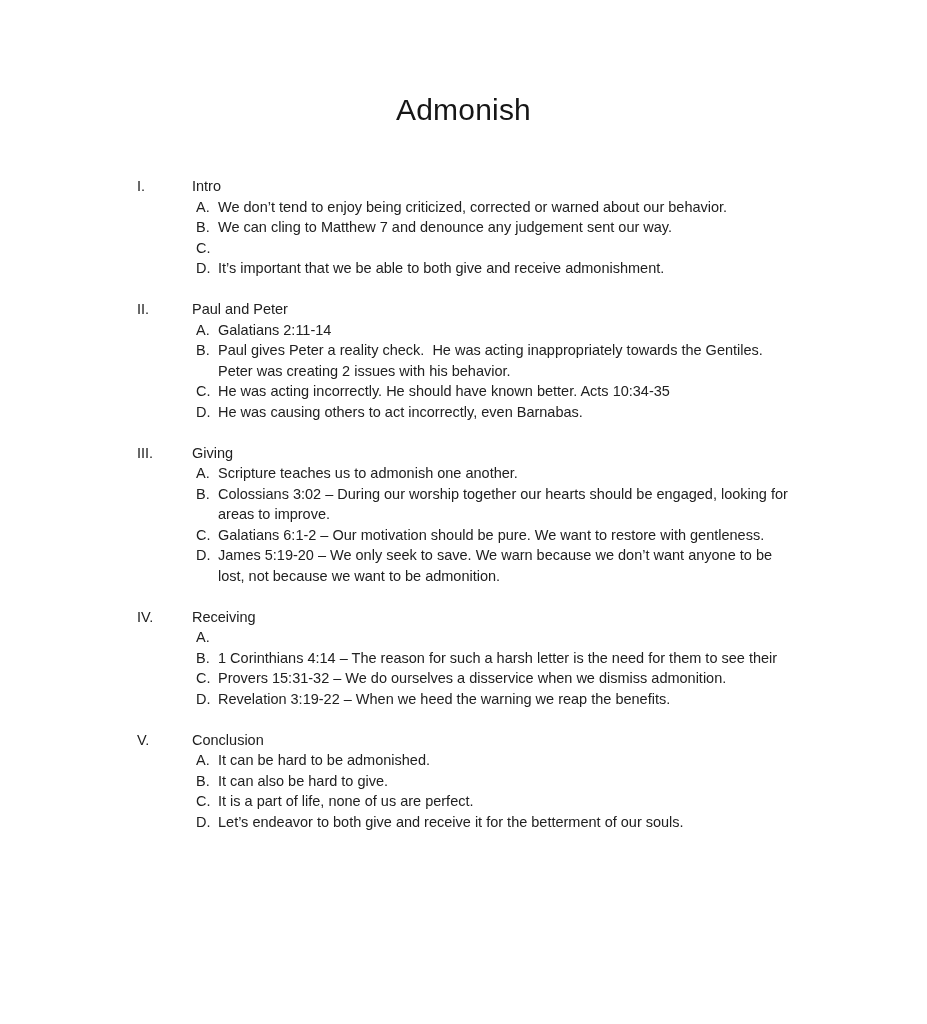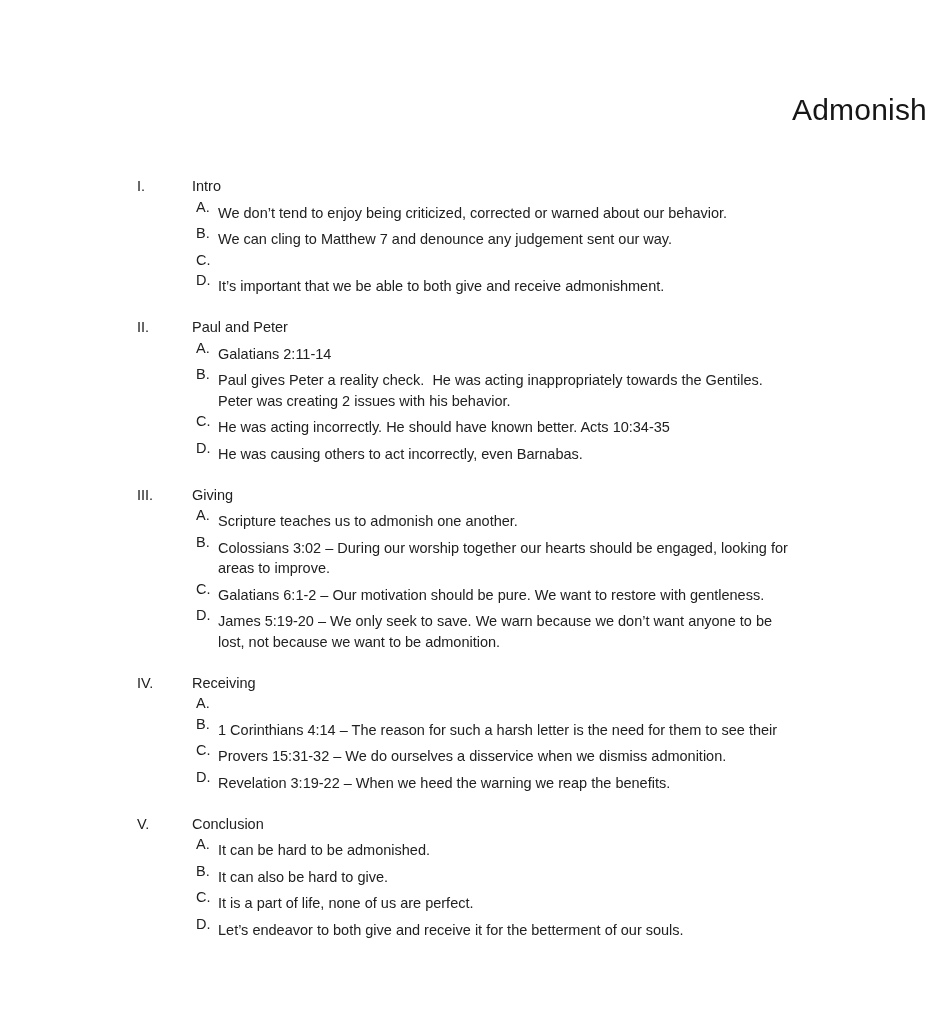--- a/index.html
+++ b/index.html
@@ -13,21 +13,21 @@
     height: 1024px;
     background: #ffffff;
     box-sizing: border-box;
     padding-top: 92px;
     overflow: hidden;
     font-family: "Liberation Sans", sans-serif;
     color: #212121;
   }
   .doc-title {
     margin: 0 0 48px 0;
-    text-align: right;
+    text-align: center;
     font-size: 30px;
     line-height: 36px;
     font-weight: 400;
     color: #161616;
     letter-spacing: 0.2px;
   }
   .outline {
     font-size: 14.5px;
     line-height: 20.5px;
   }
@@ -48,21 +48,20 @@
   .item {
     display: flex;
   }
   .letter {
     margin-left: 196px;
     flex: 0 0 22px;
     width: 22px;
   }
   .item-text {
     flex: 0 1 auto;
-    margin-top: 6px;
   }
   .line {
     white-space: pre;
   }
 </style>
 </head>
 <body>
 
 <div class="page">
   <h1 class="doc-title">Admonish</h1>

